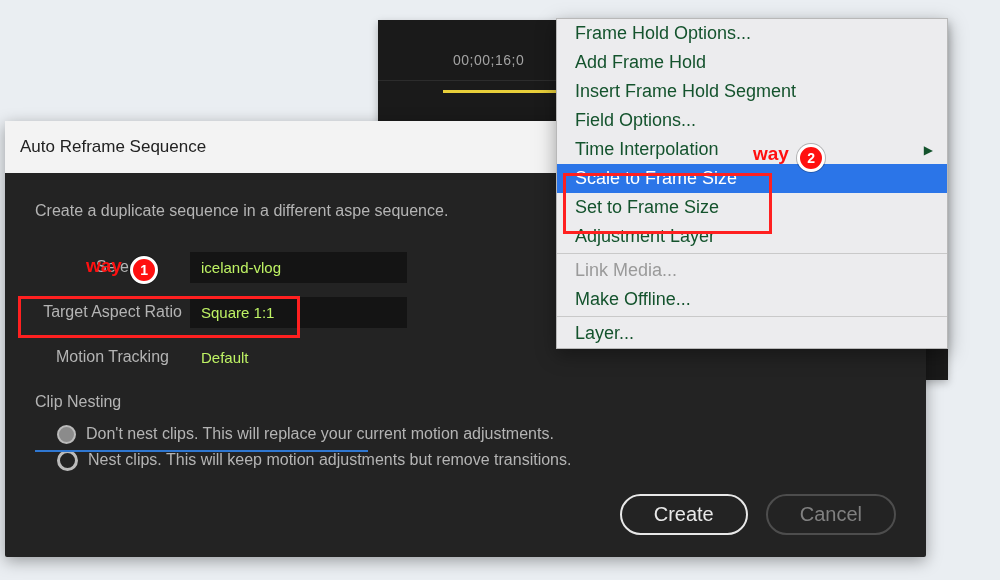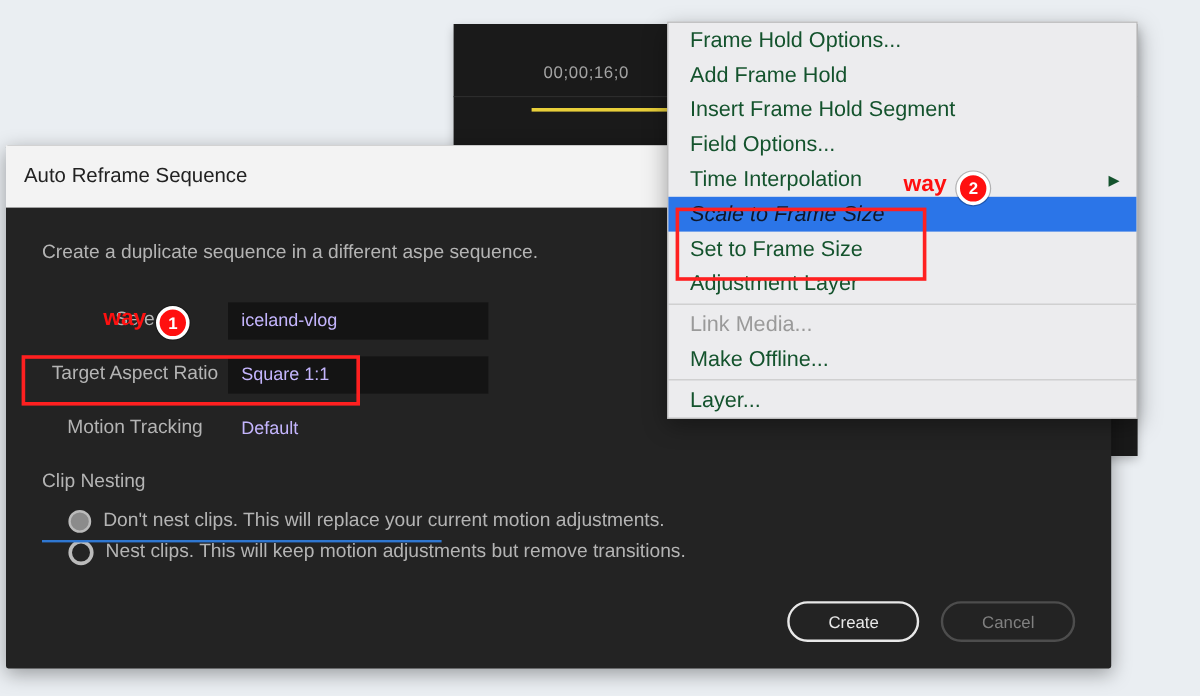--- a/index.html
+++ b/index.html
@@ -16,46 +16,46 @@
   .clipA{top:263px;width:150px;}
   .clipB{top:294px;width:140px;}
   
   
   .dlg{position:absolute;left:5px;top:121px;width:921px;height:436px;background:#232323;border-radius:2px;box-shadow:0 4px 16px rgba(0,0,0,.35);}
   .dlg .ttlbar{background:#f3f3f3;color:#222;padding:16px 15px 16px 15px;font-size:17px;}
   .dlg .body{padding:26px 30px 0 30px;color:#b4b4b4;font-size:16px;}
   .dlg .descr{line-height:1.55;margin-bottom:28px;}
   .dlg .row{display:flex;align-items:center;margin-bottom:14px;}
   .dlg .row .lbl{width:155px;text-align:center;}
-  .dlg .row .fld{width:195px;padding:6px 10px;background:#141414;color:#c4b5fd;font-size:15px;border:1px solid transparent;}
+  .dlg .row .fld{width:195px;padding:6px 10px;background:#141414;color:#bef264;font-size:15px;border:1px solid transparent;}
   .clipnest{margin-top:20px;}
   .clipnest .hd{margin-bottom:14px;}
   .clipnest .opt{display:flex;align-items:center;margin:0 0 6px 22px;font-size:16px;}
   .clipnest .opt .rad{width:15px;height:15px;border:2px solid #bbb;border-radius:50%;margin-right:10px;flex-shrink:0;}
   .clipnest .opt.sel .rad{background:#8b8b8b;border-color:#bbb;}
   .btns{position:absolute;right:30px;bottom:22px;display:flex;gap:18px;}
-  .btn{padding:7px 32px;border-radius:22px;font-size:14px;cursor:pointer;}
+  .btn{padding:7px 32px;border-radius:22px;font-size:20px;cursor:pointer;}
   .btn-primary{border:2px solid #e8e8e8;color:#e8e8e8;}
   .btn-secondary{border:2px solid #4d4d4d;color:#808080;}
   
   
   .redbox{position:absolute;border:3px solid #ff2020;pointer-events:none;}
   .rb1{left:18px;top:296px;width:276px;height:36px;}
   .rb2{left:563px;top:173px;width:203px;height:55px;}
   .waylbl{position:absolute;font-weight:700;color:#ff1010;font-size:19px;font-family:Arial,sans-serif;}
   .w1{left:86px;top:255px;}
   .w2{left:753px;top:143px;}
   .waynum{display:inline-block;width:22px;height:22px;background:#ff1010;border:3px solid #fff;border-radius:50%;color:#fff;font-size:14px;line-height:22px;text-align:center;vertical-align:-3px;margin-left:3px;box-shadow:0 0 0 1px rgba(0,0,0,.25);}
   
   .tar-under{position:absolute;left:30px;top:329px;width:333px;height:2px;background:#2f77d1;}
   
   
   .ctx{position:absolute;left:556px;top:18px;width:390px;background:#ececee;border:1px solid #b8b8b8;box-shadow:0 6px 18px rgba(0,0,0,.35);}
   .ctx .mi{padding:4px 18px;font-size:18px;color:#14532d;position:relative;}
-  .ctx .mi.sel{background:#2b75e8;color:#0f172a;font-style:italic;}
+  .ctx .mi.sel{background:#2b75e8;color:#ffffff;}
   .ctx .mi.dis{color:#9a9a9a;}
   .ctx .sep{height:1px;background:#c9c9c9;margin:2px 0;}
   .ctx .mi .sub{position:absolute;right:14px;top:8px;font-size:12px;}
 </style>
 </head>
 <body>
 
 <div class="canvas">
 
   <div class="timeline">

